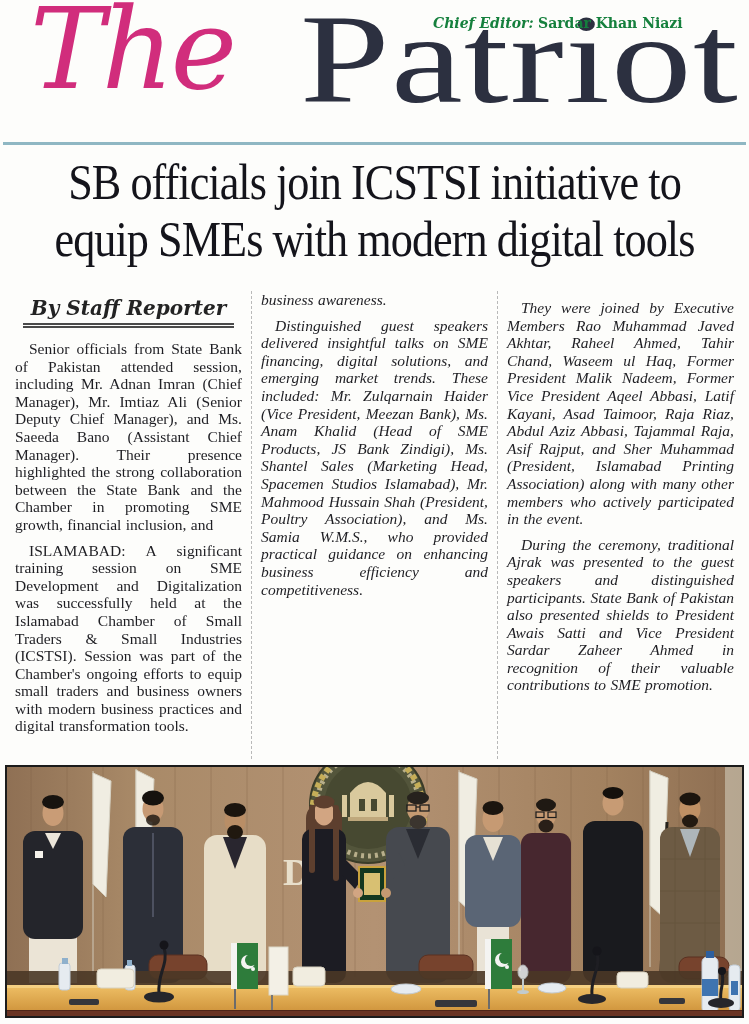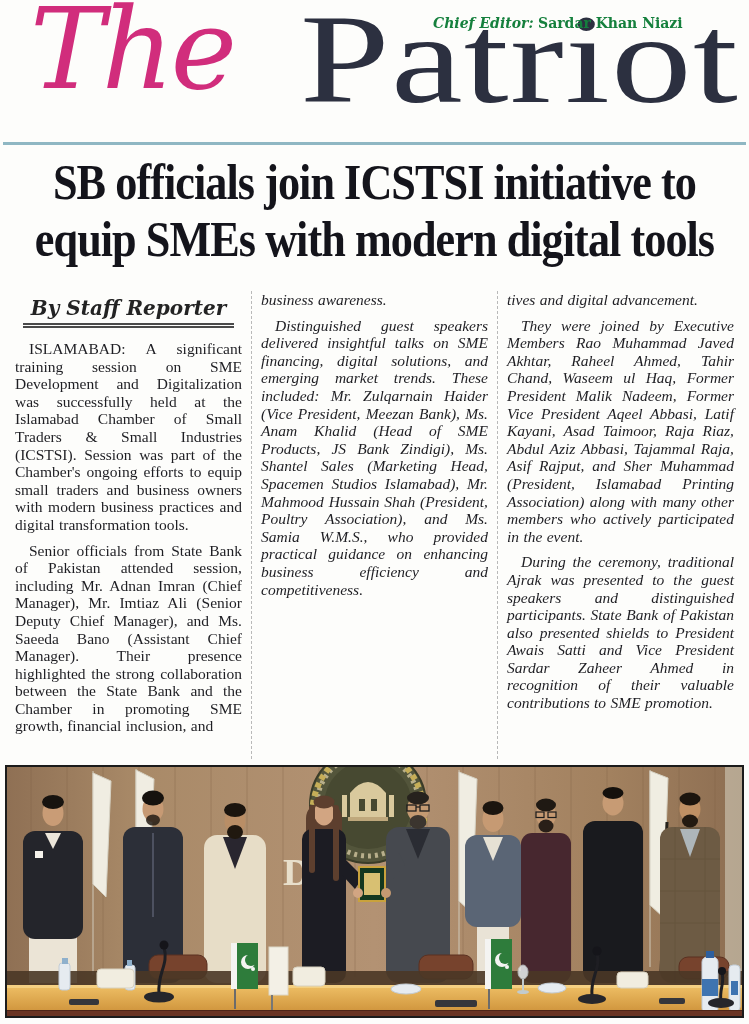--- a/index.html
+++ b/index.html
@@ -23,21 +23,21 @@
   }
   .chief {
     position:absolute; left:433px; top:15px;
     font-family:"DejaVu Serif", serif; font-size:14px; color:#15803d;
   }
   .chief-label { font-style:italic; font-weight:600; }
   .chief-name { font-weight:600; }
   .teal-rule { position:absolute; top:142px; left:3px; right:3px; height:3px; background:#8fb7c3; }
   
   .headline { position:absolute; top:151px; left:0; right:0; margin:0; text-align:center;
-    font-weight:bold; color:#14141b; }
+    font-weight:normal; color:#14141b; }
   .hl-line {
     font-size:47px; line-height:57px; letter-spacing:-1px; white-space:nowrap;
     transform:scale(0.94,1.1); transform-origin:center top;
   }
   
   .cols { position:absolute; top:291px; left:6px; width:737px; height:468px; display:flex; }
   .col { flex:1 1 0; padding:0 9px; overflow:hidden; }
   .col + .col { border-left:1px dashed #b9b9b9;font-style:italic; }
   .para {
     margin:0; font-size:15.5px; line-height:17.6px; text-align:justify;
@@ -76,29 +76,28 @@
   <h1 class="headline">
     <div class="hl-line">SB officials join ICSTSI initiative to</div>
     <div class="hl-line">equip SMEs with modern digital tools</div>
   </h1>
 
   <section class="cols">
     <div class="col">
       <div class="byline-wrap">
         <span class="byline">By Staff Reporter</span>
       </div>
+      <p class="para indent">Senior officials from State Bank of Pakistan attended session, including Mr. Adnan Imran (Chief Manager), Mr. Imtiaz Ali (Senior Deputy Chief Manager), and Ms. Saeeda Bano (Assistant Chief Manager). Their presence highlighted the strong collaboration between the State Bank and the Chamber in promoting SME growth, financial inclusion, and</p>
       <p class="para indent">ISLAMABAD: A significant training session on SME Development and Digitalization was successfully held at the Islamabad Chamber of Small Traders &amp; Small Industries (ICSTSI). Session was part of the Chamber's ongoing efforts to equip small traders and business owners with modern business practices and digital transformation tools.</p>
-      <p class="para indent">Senior officials from State Bank of Pakistan attended session, including Mr. Adnan Imran (Chief Manager), Mr. Imtiaz Ali (Senior Deputy Chief Manager), and Ms. Saeeda Bano (Assistant Chief Manager). Their presence highlighted the strong collaboration between the State Bank and the Chamber in promoting SME growth, financial inclusion, and</p>
     </div>
     <div class="col">
       <p class="para">business awareness.</p>
       <p class="para indent">Distinguished guest speakers delivered insightful talks on SME financing, digital solutions, and emerging market trends. These included: Mr. Zulqarnain Haider (Vice President, Meezan Bank), Ms. Anam Khalid (Head of SME Products, JS Bank Zindigi), Ms. Shantel Sales (Marketing Head, Spacemen Studios Islamabad), Mr. Mahmood Hussain Shah (President, Poultry Association), and Ms. Samia W.M.S., who provided practical guidance on enhancing business efficiency and competitiveness.</p>
     </div>
     <div class="col">
-      <p class="para">tives and digital advancement.</p>
       <p class="para indent">They were joined by Executive Members Rao Muhammad Javed Akhtar, Raheel Ahmed, Tahir Chand, Waseem ul Haq, Former President Malik Nadeem, Former Vice President Aqeel Abbasi, Latif Kayani, Asad Taimoor, Raja Riaz, Abdul Aziz Abbasi, Tajammal Raja, Asif Rajput, and Sher Muhammad (President, Islamabad Printing Association) along with many other members who actively participated in the event.</p>
       <p class="para indent">During the ceremony, traditional Ajrak was presented to the guest speakers and distinguished participants. State Bank of Pakistan also presented shields to President Awais Satti and Vice President Sardar Zaheer Ahmed in recognition of their valuable contributions to SME promotion.</p>
     </div>
   </section>
 
   <figure class="photo">
     <svg viewBox="0 0 735 249" width="735" height="249" preserveAspectRatio="none">
       <defs>
         <linearGradient id="wg" x1="0" x2="1" y1="0" y2="0">
           <stop offset="0" stop-color="#8f7054"></stop>

